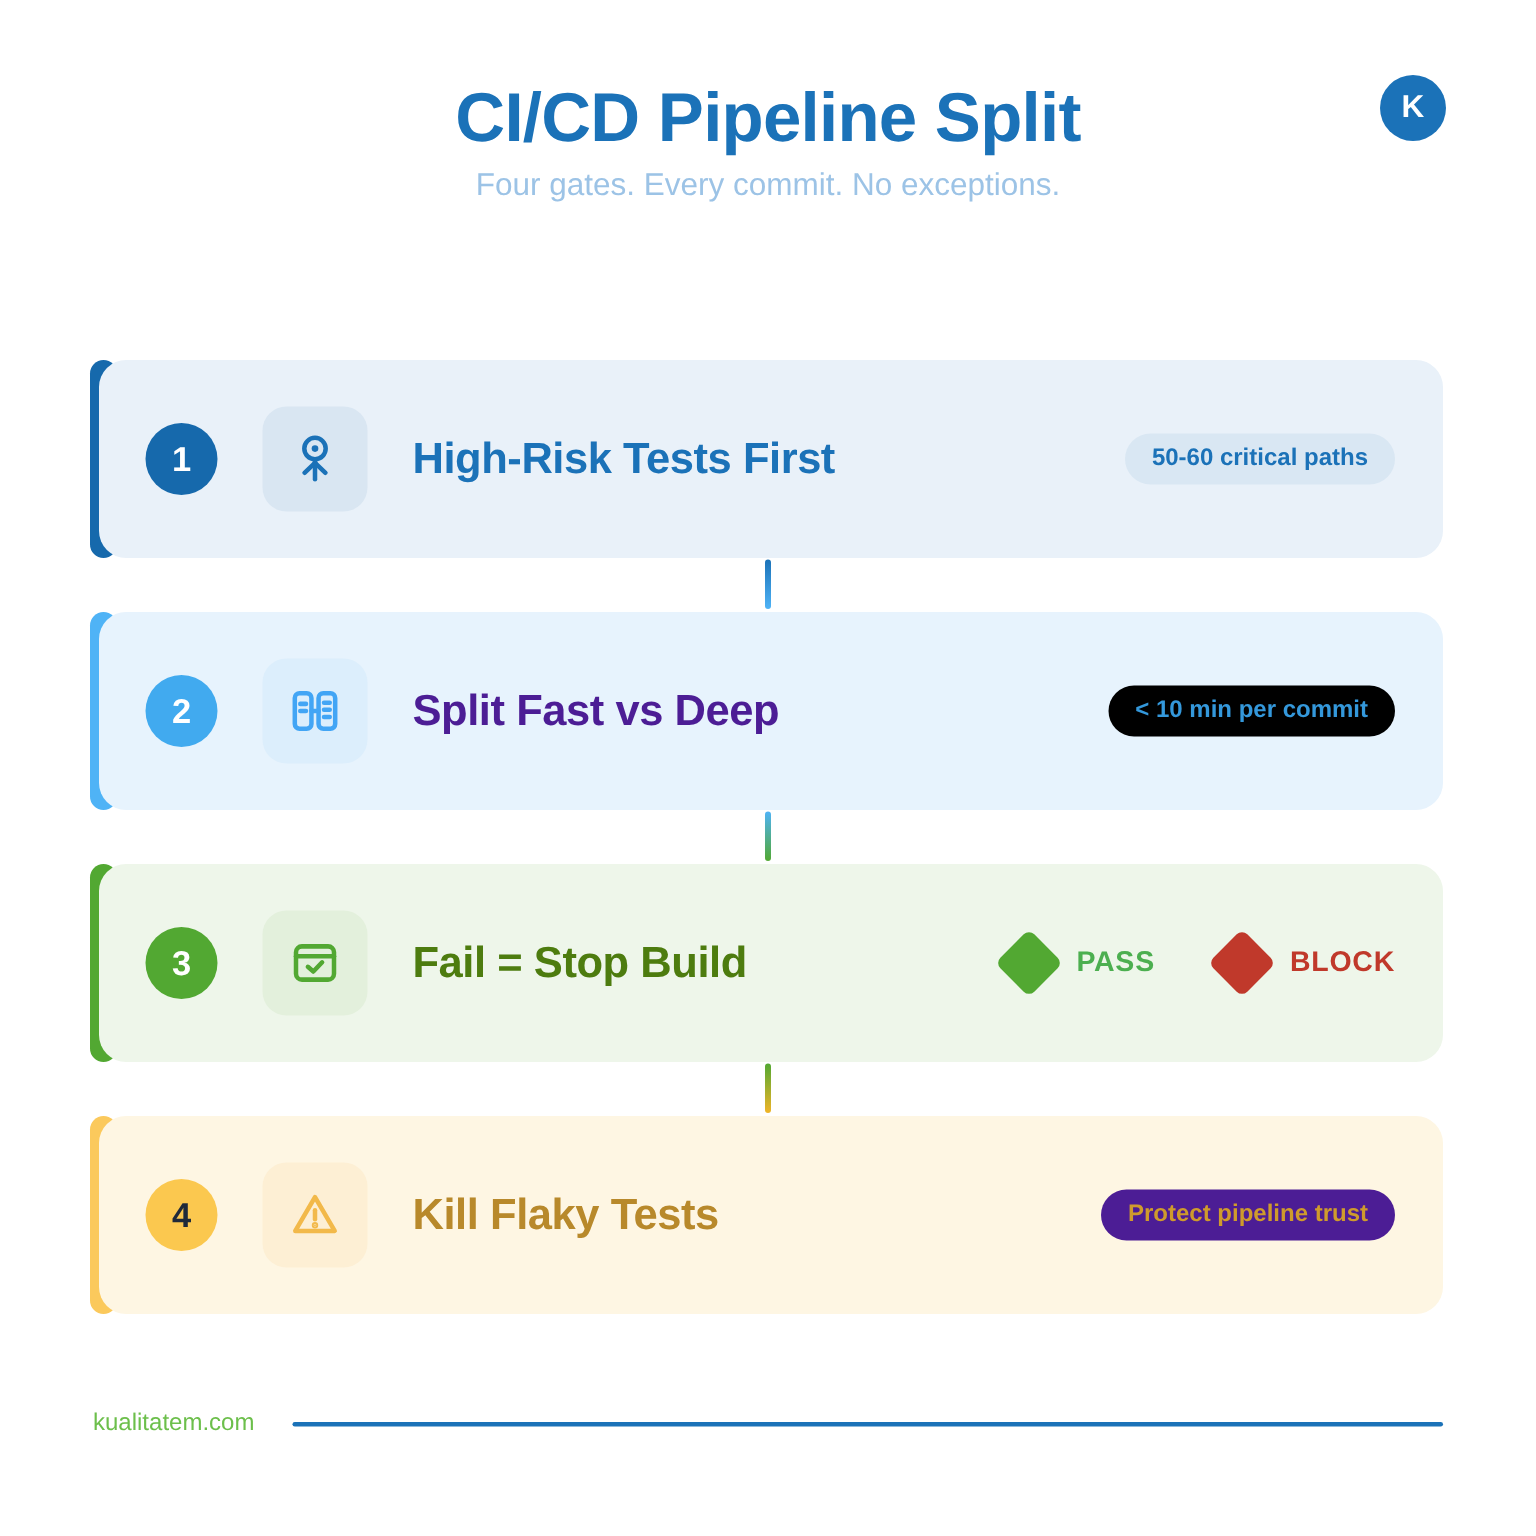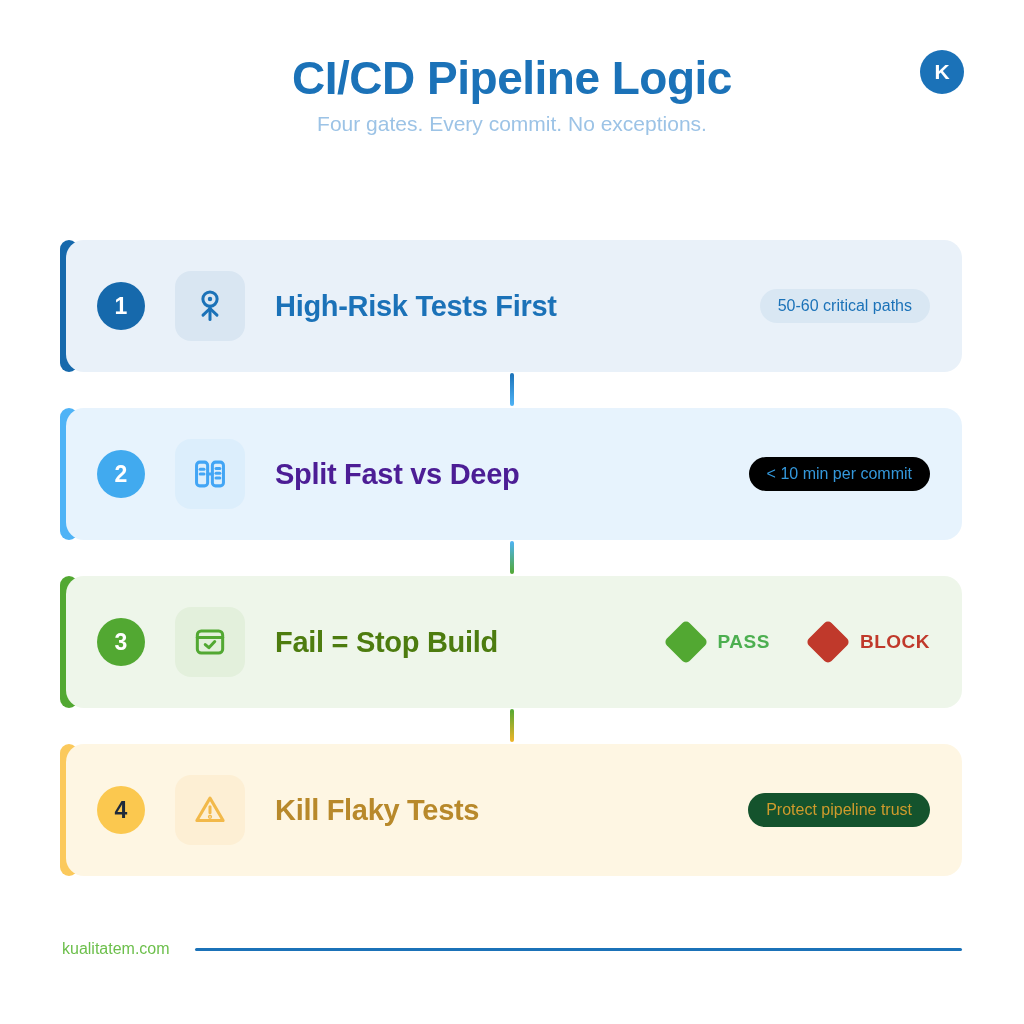--- a/index.html
+++ b/index.html
@@ -40,21 +40,21 @@
   }
   .iconbox{
     width:70px;height:70px;border-radius:16px;flex:0 0 auto;margin-left:30px;
     display:flex;align-items:center;justify-content:center;
   }
   .card-title{
     margin:0 0 0 30px;font-size:29px;font-weight:bold;letter-spacing:-0.3px;flex:1 1 auto;
   }
   .badge{
     flex:0 0 auto;border-radius:17px;padding:8px 18px;
-    font-size:16px;font-weight:normal;white-space:nowrap;
+    font-size:16px;font-weight:bold;white-space:nowrap;
   }
 
   
   .c1 .accent{background:#1669ac;}
   .c1 .card-body{background:#e9f1f9;}
   .c1 .num{background:#1669ac;}
   .c1 .iconbox{background:#d9e6f2;}
   .c1 .card-title{color:#1b72b8;}
   .c1 .badge{background:#d9e7f3;color:#1b72b8;}
 
@@ -69,21 +69,21 @@
   .c3 .card-body{background:#eef6ea;}
   .c3 .num{background:#52a832;}
   .c3 .iconbox{background:#e3f0dc;}
   .c3 .card-title{color:#4d7c0f;}
 
   .c4 .accent{background:#fbc95c;}
   .c4 .card-body{background:#fef6e3;}
   .c4 .num{background:#fbc84f;color:#1f2a3a;}
   .c4 .iconbox{background:#fdefd4;}
   .c4 .card-title{color:#b8892b;}
-  .c4 .badge{background:#14532d;color:#cf9b2c;}
+  .c4 .badge{background:#4c1d95;color:#cf9b2c;}
 
   
   .legend{display:flex;align-items:flex-start;flex:0 0 auto;gap:14px;}
   .legend .group{display:flex;align-items:center;gap:16px;}
   .legend .group + .group{margin-left:28px;}
   .diamond{
     width:32px;height:32px;border-radius:5px;transform:rotate(45deg);flex:0 0 auto;
   }
   .diamond.pass{background:#52a832;}
   .diamond.block{background:#c0392b;}
@@ -105,21 +105,21 @@
   .footer-line{flex:1 1 auto;height:3px;background:#1b72b8;margin-left:25px;border-radius:2px;}
 
   svg{display:block;}
 </style>
 </head>
 <body>
 
 <div class="page">
 
   <div class="header">
-    <h1 class="title">CI/CD Pipeline Logic</h1>
+    <h1 class="title">CI/CD Pipeline Split</h1>
     <p class="subtitle">Four gates. Every commit. No exceptions.</p>
     <div class="logo">
       <span>K</span>
     </div>
   </div>
 
   <div class="main">
 
     <section class="card c1">
       <div class="accent"></div>

